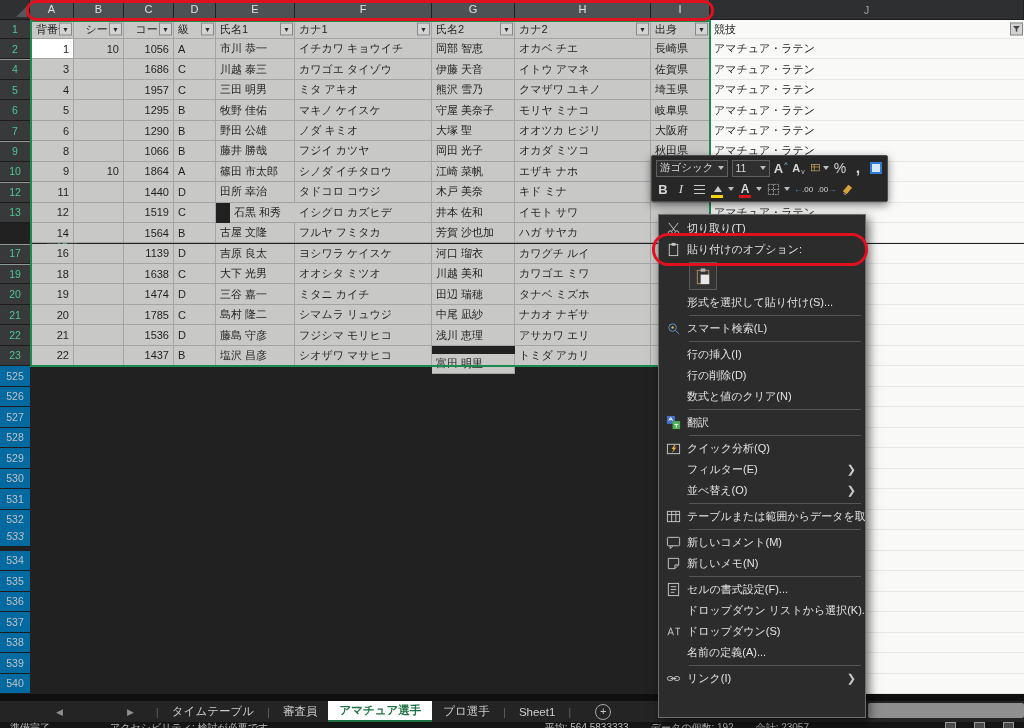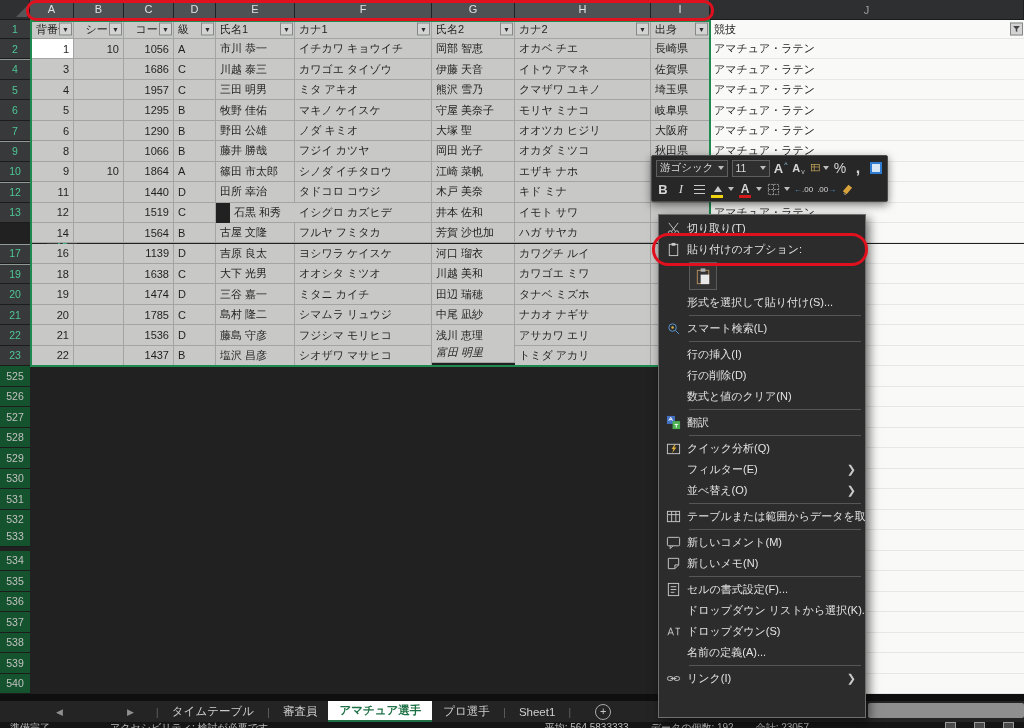--- a/index.html
+++ b/index.html
@@ -11,21 +11,21 @@
   .corner .tri{position:absolute;right:2px;bottom:2px;width:0;height:0;border-left:11px solid transparent;border-bottom:11px solid #55585a;}
   .colh{position:absolute;top:0;height:20px;box-sizing:border-box;border-right:1px solid #1e2021;
         font-size:11px;display:flex;align-items:center;justify-content:center;}
   .colh.sel{background:#4d5153;color:#dfe1e1;border-bottom:2px solid #1f8a50;}
   .colh.uns{background:#2d2f31;color:#9ea0a0;border-bottom:1px solid #1a1a1a;}
   
   #grid{position:absolute;left:0;top:0;width:1024px;height:700px;z-index:1;}
   .rowh{position:absolute;left:0;width:30px;box-sizing:border-box;font-size:10.5px;
         display:flex;align-items:center;justify-content:center;border-bottom:1px solid #1c1c1c;}
   .rowh.sel{background:#37393b;color:#4fc795;}
-  .rowh.plain{background:#14532d;color:#c2c2c2;}
+  .rowh.plain{background:#0369a1;color:#c2c2c2;}
   .cell{position:absolute;box-sizing:border-box;font-size:11px;color:#1f1f1f;
         display:flex;align-items:center;overflow:hidden;white-space:nowrap;}
   .gcell{background:#c8c9c7;border-right:1px solid #a3a5a4;border-bottom:1px solid #a3a5a4;}
   .wcell{background:#f9f9f8;border-bottom:1px solid #e7e7e6;}
   .acell{background:#ffffff;border-right:1px solid #a3a5a4;border-bottom:1px solid #a3a5a4;}
   .al-r{justify-content:flex-end;padding-right:4px;}
   .al-l{justify-content:flex-start;padding-left:4px;}
   .hdrlabel{overflow:hidden;white-space:nowrap;}
   .filterbtn{position:absolute;right:1px;top:50%;transform:translateY(-50%);width:13px;height:13px;
         background:#d2d3d2;border:1px solid #868887;box-sizing:border-box;display:flex;align-items:center;justify-content:center;
@@ -296,41 +296,41 @@
       <div class="cell gcell al-l" style="left: 515px; width: 136px; top: 325.3px; height: 20.45px;">アサカワ エリ</div>
       <div class="cell gcell al-l" style="left: 651px; width: 59px; top: 325.3px; height: 20.45px;"></div>
       <div class="cell wcell al-l" style="left: 710px; width: 314px; top: 325.3px; height: 20.45px;"></div>
       <div class="rowh sel" style="top: 345.75px; height: 20.45px;">23</div>
       <div class="cell gcell al-r" style="left: 30px; width: 44px; top: 345.75px; height: 20.45px;">22</div>
       <div class="cell gcell al-r" style="left: 74px; width: 50px; top: 345.75px; height: 20.45px;"></div>
       <div class="cell gcell al-r" style="left: 124px; width: 50px; top: 345.75px; height: 20.45px;">1437</div>
       <div class="cell gcell al-l" style="left: 174px; width: 42px; top: 345.75px; height: 20.45px;">B</div>
       <div class="cell gcell al-l" style="left: 216px; width: 79px; top: 345.75px; height: 20.45px;">塩沢 昌彦</div>
       <div class="cell gcell al-l" style="left: 295px; width: 137px; top: 345.75px; height: 20.45px;">シオザワ マサヒコ</div>
-      <div class="cell gcell al-l" style="left: 432px; width: 83px; top: 343px; height: 20.45px; font-style: italic;">富田 明里</div>
+      <div class="cell gcell al-l" style="left: 432px; width: 83px; top: 354px; height: 20.45px;">富田 明里</div>
       <div class="cell gcell al-l" style="left: 515px; width: 136px; top: 345.75px; height: 20.45px;">トミダ アカリ</div>
       <div class="cell gcell al-l" style="left: 651px; width: 59px; top: 345.75px; height: 20.45px;"></div>
       <div class="cell wcell al-l" style="left: 710px; width: 314px; top: 345.75px; height: 20.45px;"></div>
       <div class="rowh plain" style="top: 366.2px; height: 20.5px;">525</div>
       <div class="cell wcell al-l" style="left: 710px; width: 314px; top: 366.2px; height: 20.5px;"></div>
       <div class="rowh plain" style="top: 386.7px; height: 20.5px;">526</div>
       <div class="cell wcell al-l" style="left: 710px; width: 314px; top: 386.7px; height: 20.5px;"></div>
       <div class="rowh plain" style="top: 407.2px; height: 20.5px;">527</div>
       <div class="cell wcell al-l" style="left: 710px; width: 314px; top: 407.2px; height: 20.5px;"></div>
       <div class="rowh plain" style="top: 427.7px; height: 20.5px;">528</div>
       <div class="cell wcell al-l" style="left: 710px; width: 314px; top: 427.7px; height: 20.5px;"></div>
       <div class="rowh plain" style="top: 448.2px; height: 20.5px;">529</div>
       <div class="cell wcell al-l" style="left: 710px; width: 314px; top: 448.2px; height: 20.5px;"></div>
       <div class="rowh plain" style="top: 468.7px; height: 20.5px;">530</div>
       <div class="cell wcell al-l" style="left: 710px; width: 314px; top: 468.7px; height: 20.5px;"></div>
       <div class="rowh plain" style="top: 489.2px; height: 20.5px;">531</div>
       <div class="cell wcell al-l" style="left: 710px; width: 314px; top: 489.2px; height: 20.5px;"></div>
       <div class="rowh plain" style="top: 509.7px; height: 20.5px;">532</div>
       <div class="cell wcell al-l" style="left: 710px; width: 314px; top: 509.7px; height: 20.5px;"></div>
-      <div class="rowh plain" style="top: 526px; height: 20.5px;">533</div>
+      <div class="rowh plain" style="top: 526px; height: 20.5px; font-style: italic;">533</div>
       <div class="cell wcell al-l" style="left: 710px; width: 314px; top: 530.2px; height: 20.5px;"></div>
       <div class="rowh plain" style="top: 550.7px; height: 20.5px;">534</div>
       <div class="cell wcell al-l" style="left: 710px; width: 314px; top: 550.7px; height: 20.5px;"></div>
       <div class="rowh plain" style="top: 571.2px; height: 20.5px;">535</div>
       <div class="cell wcell al-l" style="left: 710px; width: 314px; top: 571.2px; height: 20.5px;"></div>
       <div class="rowh plain" style="top: 591.7px; height: 20.5px;">536</div>
       <div class="cell wcell al-l" style="left: 710px; width: 314px; top: 591.7px; height: 20.5px;"></div>
       <div class="rowh plain" style="top: 612.2px; height: 20.5px;">537</div>
       <div class="cell wcell al-l" style="left: 710px; width: 314px; top: 612.2px; height: 20.5px;"></div>
       <div class="rowh plain" style="top: 632.7px; height: 20.5px;">538</div>

